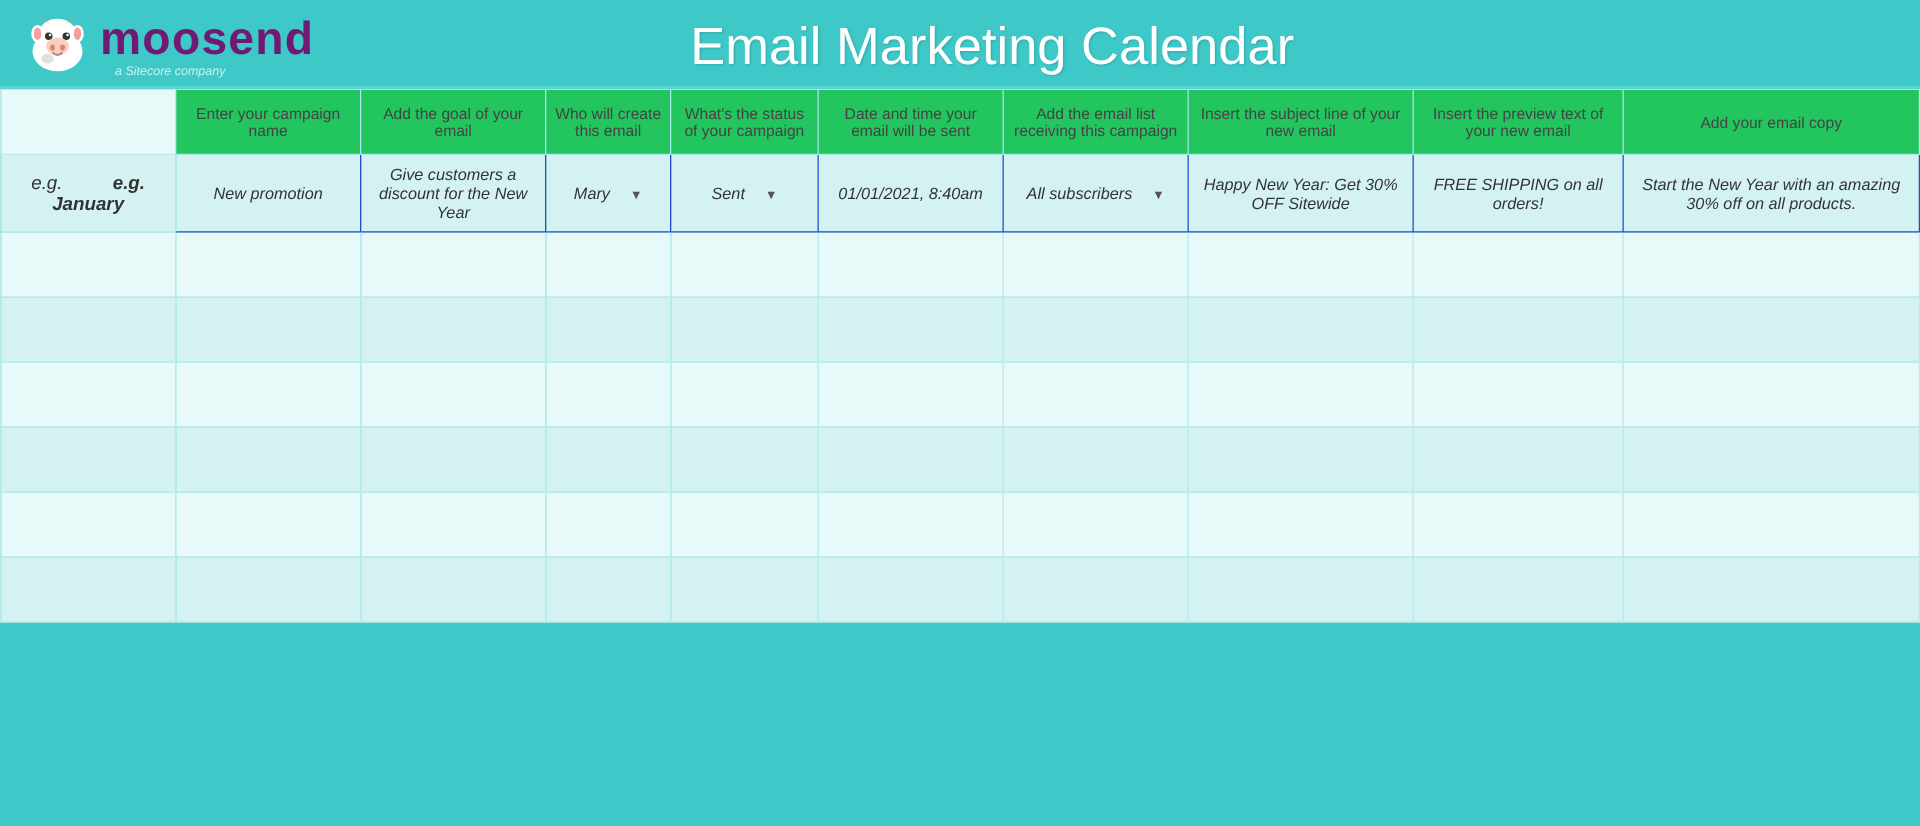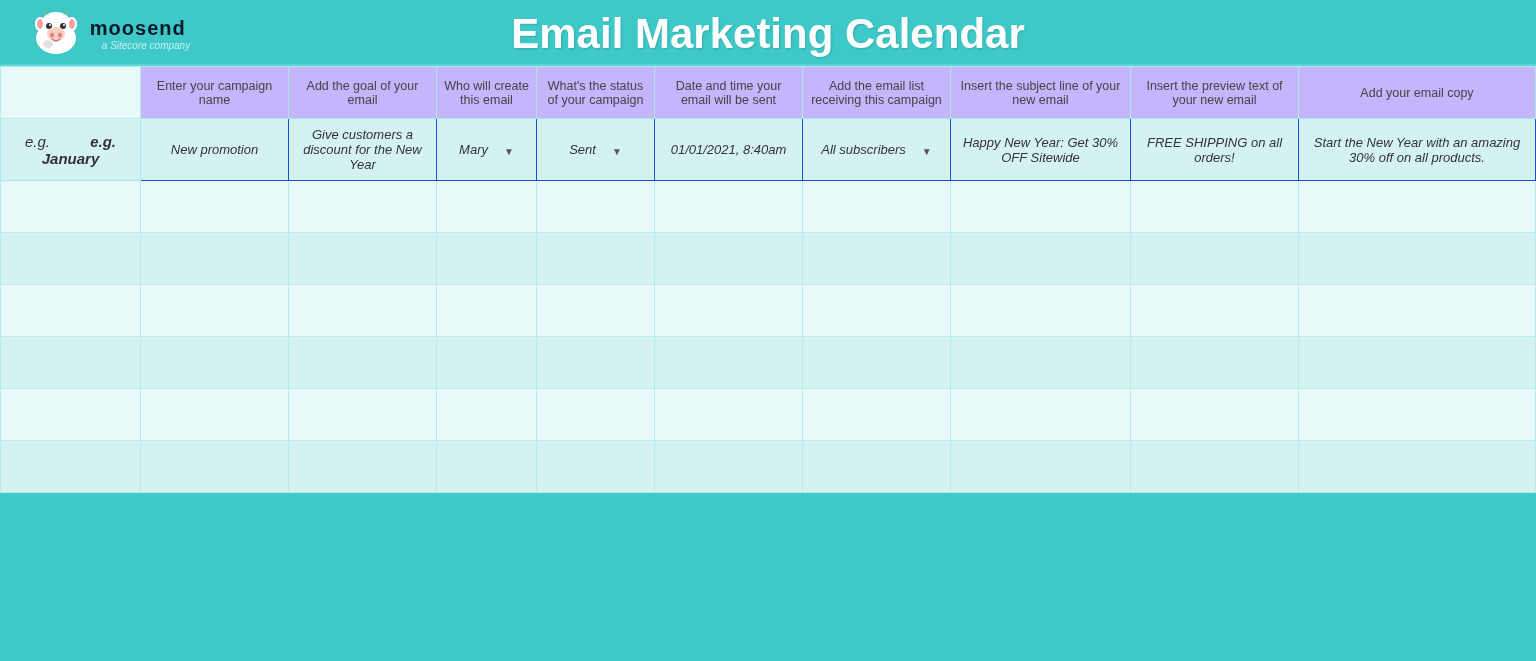--- a/index.html
+++ b/index.html
@@ -41,39 +41,39 @@
       align-items: flex-start;
       margin-left: 8px;
     }
 
     .logo-inline {
       display: flex;
       align-items: center;
     }
 
     .logo-name {
-      font-size: 20px;
+      font-size: 37px;
       font-weight: bold;
-      color: #0f172a;
+      color: #701a75;
       font-family: 'Arial Black', Arial, sans-serif;
       letter-spacing: 1px;
     }
 
     .logo-tagline {
       font-size: 10px;
       color: #c8f0f0;
       font-style: italic;
       margin-left: 12px;
     }
 
     .header-title {
       flex: 1;
       text-align: center;
       font-size: 42px;
-      font-weight: bold;
+      font-weight: normal;
       color: #fff;
       font-family: 'Arial Black', Arial, sans-serif;
       text-shadow: 1px 1px 2px rgba(0,0,0,0.15);
     }
 
     
     .table-container {
       flex: 1;
       padding: 0;
       overflow: hidden;
@@ -104,21 +104,21 @@
       font-weight: bold;
       font-size: 15px;
       text-align: center;
       padding: 10px 6px;
       border: 1px solid #5dd5d5;
       vertical-align: middle;
     }
 
     
     .td-desc {
-      background: #c4b5fd;
+      background: #22c55e;
       color: #444;
       font-size: 12.5px;
       text-align: center;
       padding: 8px 6px;
       border: 1px solid #a8e8e8;
       vertical-align: middle;
       font-style: normal;
     }
 
     

